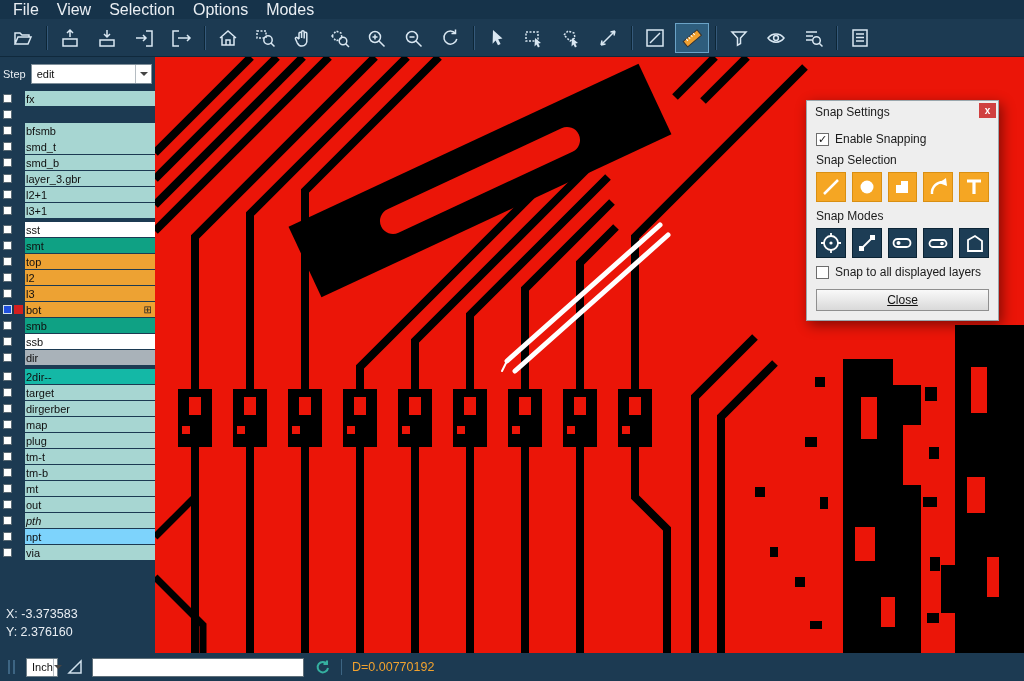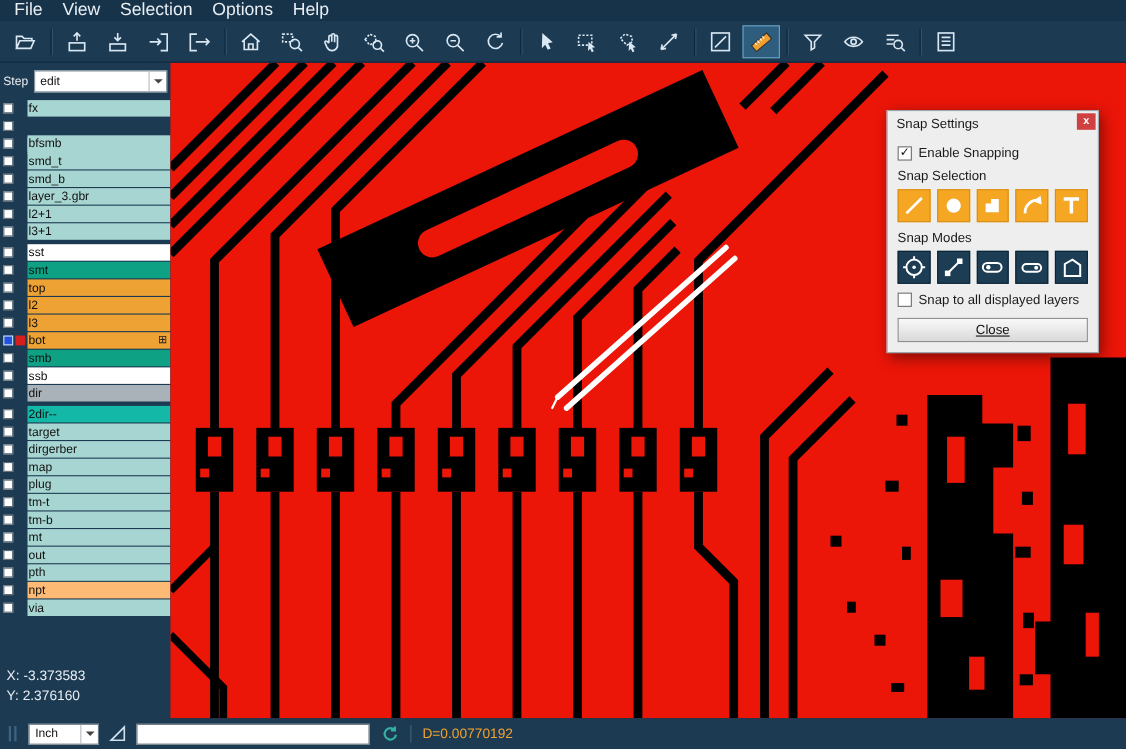--- a/index.html
+++ b/index.html
@@ -59,41 +59,41 @@
   .fbtn:last-child,.mbtn:last-child { margin-right:0; }
   .mbtn { width:30px; height:30px; background:#1d3d55; border:1px solid #0b2435; display:flex; align-items:center; justify-content:center; margin-right:6px; }
   .fbtn svg { stroke:#fff; fill:none; stroke-width:2.5; }
   .mbtn svg { stroke:#fff; fill:none; stroke-width:1.8; }
   .dlg-close-btn { margin-top:10px; width:100%; height:22px; background:linear-gradient(#f9f9f9,#d9d9d9); border:1px solid #8f8f8f; font-size:12px; display:flex; align-items:center; justify-content:center; color:#111;text-decoration:underline; }
 
   
   .statusbar { height:28px; flex:0 0 auto; background:#1c3a52; display:flex; align-items:center; padding:0 8px; }
   .grip { display:flex; margin-right:8px; }
   .grip span { width:2px; height:14px; background:#3d6583; margin-right:3px; }
-  .unit-combo { width:64px; height:19px; background:#fff; border:1px solid #6e7e88; display:flex; align-items:center; font-size:11px; color:#111; margin-right:8px; }
+  .unit-combo { width:32px; height:19px; background:#fff; border:1px solid #6e7e88; display:flex; align-items:center; font-size:11px; color:#111; margin-right:8px; }
   .unit-combo .val { flex:1; padding-left:5px; }
   .tri-icon { margin-right:8px; display:flex; }
   .tri-icon svg { stroke:#cfe0ec; fill:none; stroke-width:1.5; }
   .sb-input { width:212px; height:19px; background:#fff; border:1px solid #5f6f79; margin-right:10px; font-size:11px; padding:0 4px; color:#111; }
   .refresh-icon { margin-right:10px; display:flex; }
   .refresh-icon svg { stroke:#35b0a0; fill:none; stroke-width:2; }
   .sb-sep { width:1px; height:16px; background:#3d6583; margin-right:10px; }
   .distance { color:#f2a22e; font-size:12.5px; }
 </style>
 </head>
 <body>
 
 <div class="app">
 
   <div class="menubar">
     <span class="menu-item">File</span>
     <span class="menu-item">View</span>
     <span class="menu-item">Selection</span>
     <span class="menu-item">Options</span>
-    <span class="menu-item">Help</span>
+    <span class="menu-item">Modes</span>
   </div>
 
   <div class="toolbar">
     <div class="tool">
         <svg width="22" height="22">
           <path d="M3 17 V6 h5 l2 2 h7 v2 M3 17 l3-7 h13 l-3 7 z"></path>
         </svg>
       </div>
     <span class="tsep"></span>
     <div class="tool">
@@ -363,26 +363,26 @@
             <span class="layer-strip" style="background: rgb(167, 214, 210);">mt</span>
           </div>
           <div class="layer-row">
             <span class="layer-check"></span>
             <span class="layer-slot"></span>
             <span class="layer-strip" style="background: rgb(167, 214, 210);">out</span>
           </div>
           <div class="layer-row">
             <span class="layer-check"></span>
             <span class="layer-slot"></span>
-            <span class="layer-strip" style="background: rgb(167, 214, 210);">pth</span>
-          </div>
-          <div class="layer-row">
-            <span class="layer-check"></span>
-            <span class="layer-slot"></span>
-            <span class="layer-strip" style="background: #fdba74;">npt</span>
+            <span class="layer-strip" style="background: rgb(167, 214, 210); font-style: italic;">pth</span>
+          </div>
+          <div class="layer-row">
+            <span class="layer-check"></span>
+            <span class="layer-slot"></span>
+            <span class="layer-strip" style="background: #7dd3fc;">npt</span>
           </div>
           <div class="layer-row">
             <span class="layer-check"></span>
             <span class="layer-slot"></span>
             <span class="layer-strip" style="background: rgb(167, 214, 210);">via</span>
           </div>
         </div>
       <div class="side-spacer"></div>
       <div class="coords">
         <div>X: -3.373583</div>

